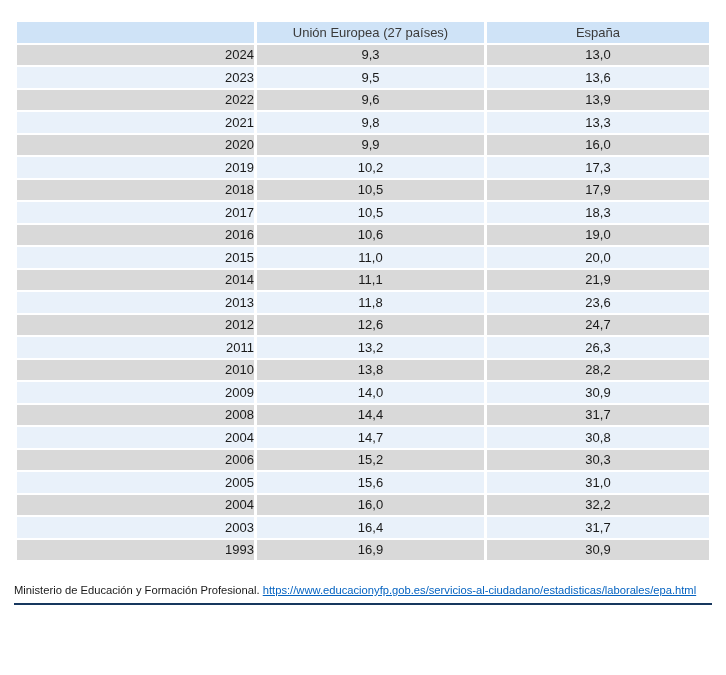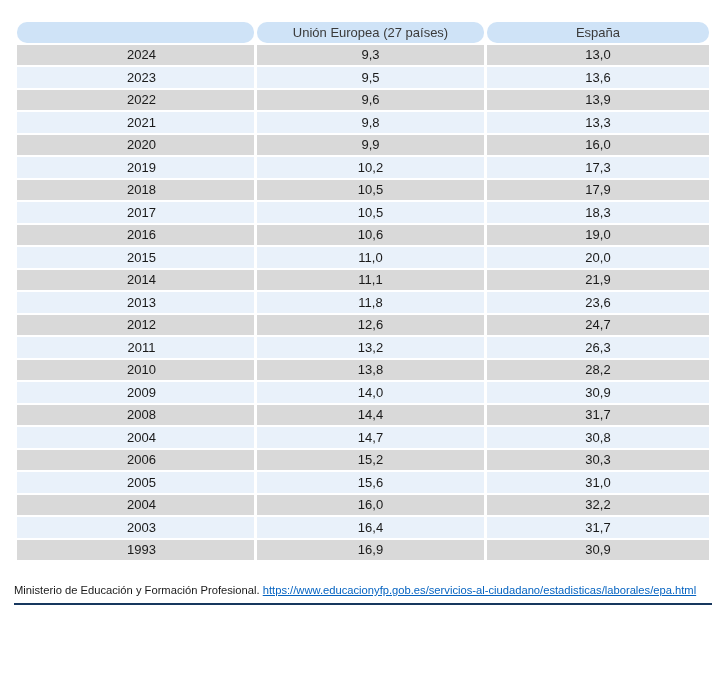--- a/index.html
+++ b/index.html
@@ -48,29 +48,28 @@
     white-space: nowrap;
   }
   col.c-year { width: 237px; }
   col.c-ue   { width: 227px; }
   col.c-es   { width: 222px; }
   thead th {
     background: #cfe3f7;
     font-weight: normal;
     color: #3a3a3a;
     text-align: center;
-    border-radius: 10px;
   }
   tbody td {
     color: #1a1a1a;
     text-align: center;
   }
   thead th:first-child,
   tbody td:first-child {
-    text-align: center;
+    text-align: right;
     padding-left: 12px;
   }
   tr.row-gray td { background: #d9d9d9; }
   tr.row-blue td { background: #e9f1fa; }
   .footer {
     margin: 20px 14px 0 14px;
     font-size: 11.2px;
     color: #1a1a1a;
     line-height: 1.45;
   }

